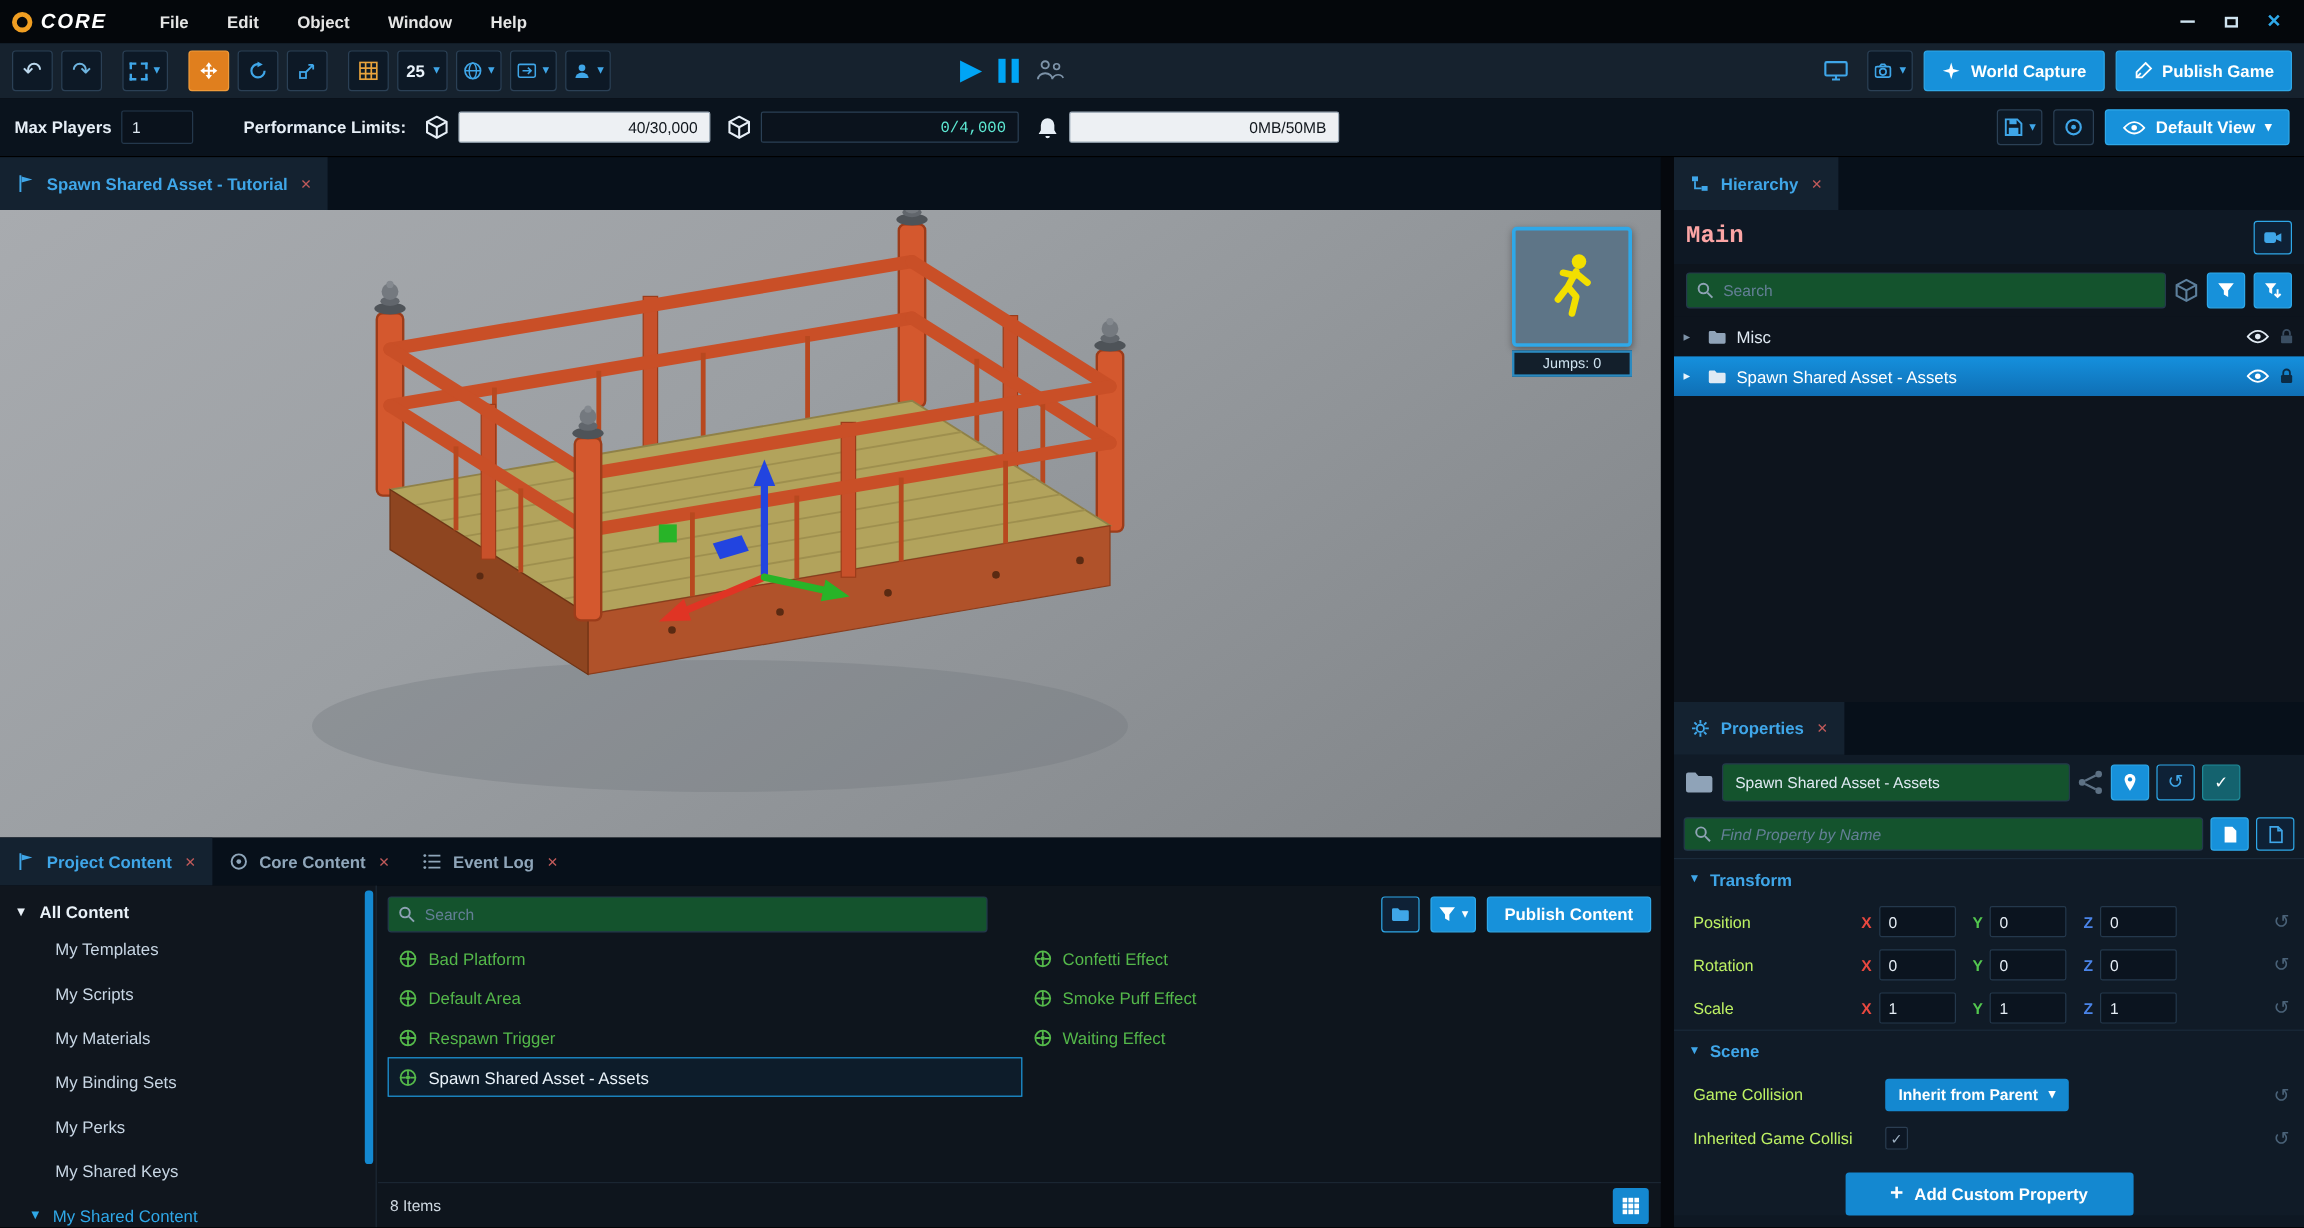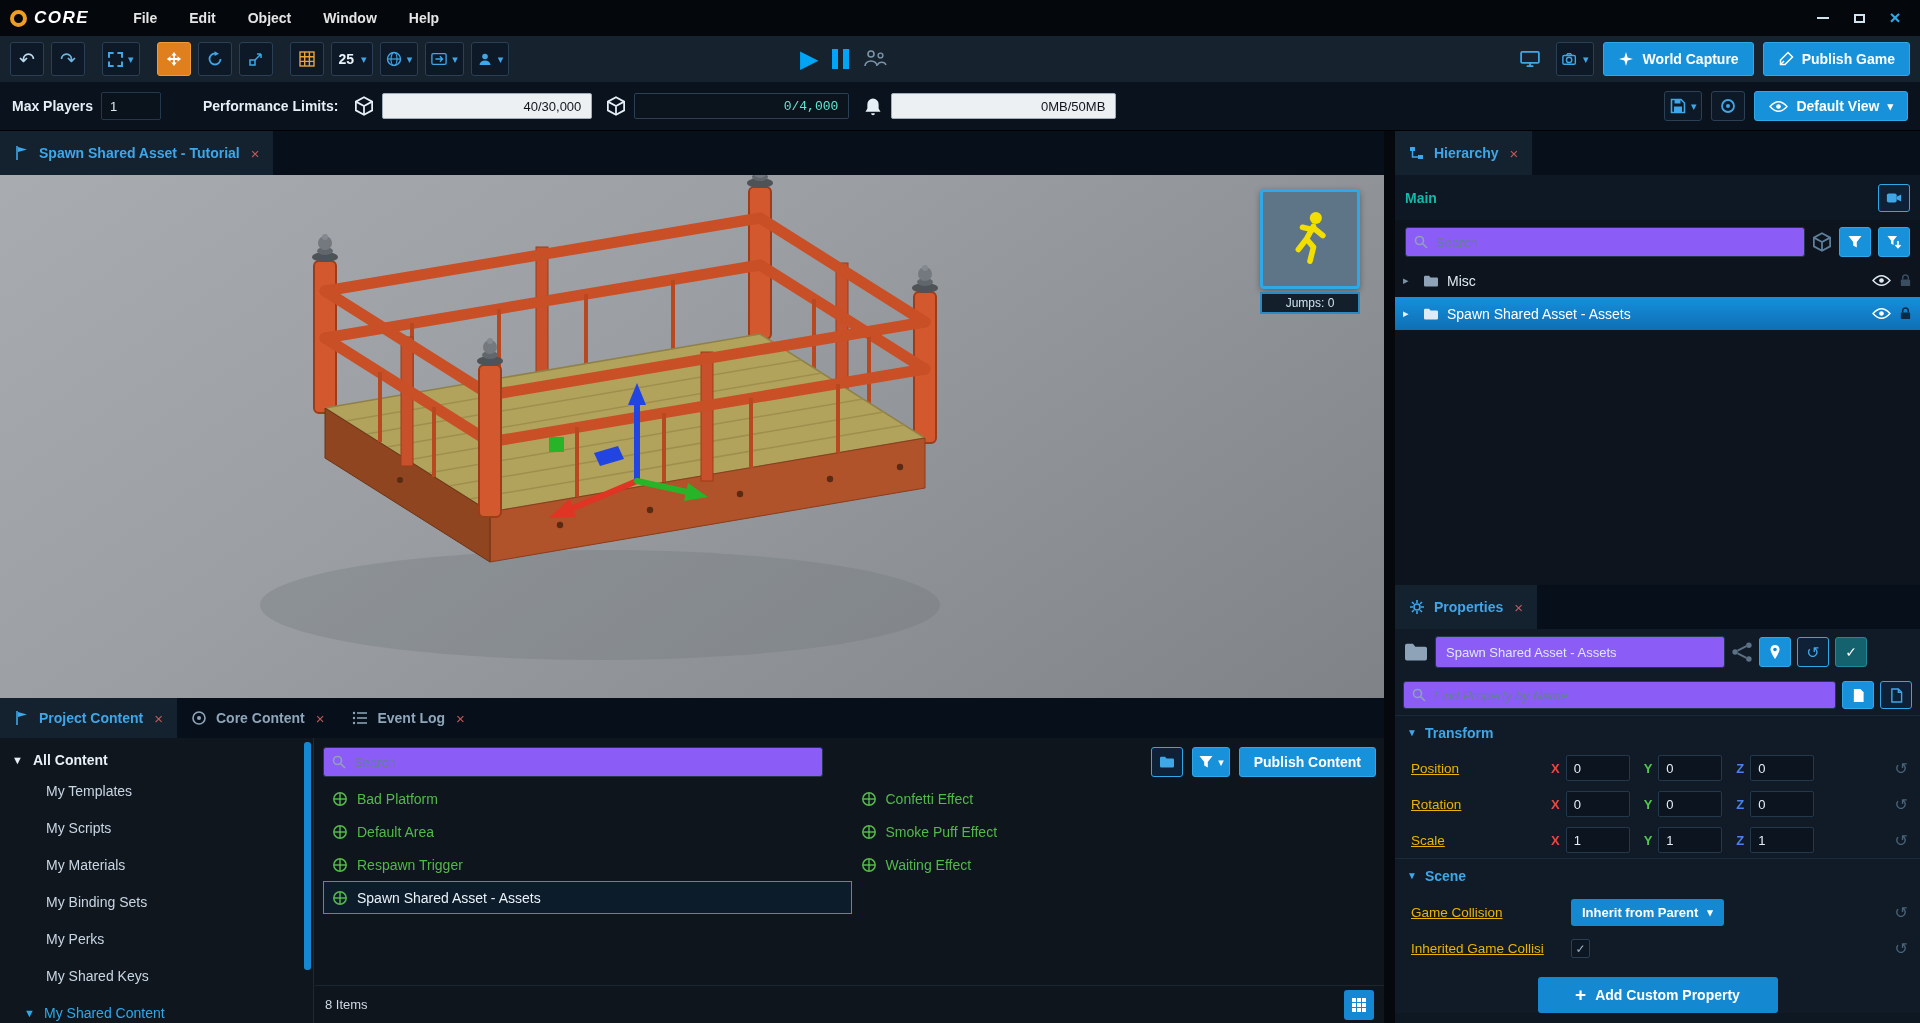--- a/index.html
+++ b/index.html
@@ -74,57 +74,57 @@
   .csidebar{position:absolute;left:0;top:0;width:314px;height:285px;background:#10161e;border-right:1px solid #1d2936;
             box-sizing:border-box;overflow:hidden;}
   .cside-root{display:flex;align-items:center;gap:9px;padding:14px 0 0 12px;font-weight:700;color:#e9f1f8;font-size:14px;}
   .cside-item{padding:10px 0 0 46px;color:#c8d6e4;font-size:14px;line-height:27px;padding-top:0;margin-top:10px;height:27px;}
   .cside-item.shared{color:#2fa8e8;padding-left:24px;display:flex;gap:8px;align-items:center;}
   .cscroll{position:absolute;right:2px;top:4px;width:7px;height:228px;background:#1488d0;border-radius:3px;}
   .ccontent{position:absolute;left:315px;top:0;right:0;height:285px;}
   .csearch-row{display:flex;align-items:center;padding:9px 8px 0 8px;gap:9px;}
   .search-wrap{position:relative;}
   .search-wrap .mag{position:absolute;left:8px;top:50%;transform:translateY(-50%);color:#8fa3b5;}
-  .search-inp{height:30px;background:#8b5cf6;border:1px solid #24384c;border-radius:3px;color:#dfe9f2;
+  .search-inp{height:30px;background:#14532d;border:1px solid #24384c;border-radius:3px;color:#dfe9f2;
               padding:0 8px 0 30px;font-size:13px;box-sizing:border-box;}
   .sqbtn{display:inline-flex;align-items:center;justify-content:center;height:30px;min-width:32px;border-radius:3px;
          box-sizing:border-box;gap:4px;padding:0 5px;}
   .sqbtn.outline{background:#0e2136;border:1px solid #2fa8e8;color:#3fa6e8;}
   .sqbtn.solid{background:#1791da;border:1px solid #2fa8e8;color:#fff;}
   .item-cols{position:absolute;left:8px;top:44px;right:4px;display:flex;justify-content:center;}
   .icol{width:530px;display:flex;flex-direction:column;}
   .citem{display:flex;align-items:center;gap:9px;height:33px;padding:0 8px;color:#54b84a;font-size:14px;
          border:1px solid transparent;box-sizing:border-box;}
   .citem.selected{border:1px solid #1e9be0;background:#0d1c2a;}
   .cfooter{position:absolute;left:0;right:0;bottom:0;height:38px;display:flex;align-items:center;
            padding:0 10px;box-sizing:border-box;border-top:1px solid #1a2632;color:#cfd9e2;font-size:13px;}
   .gridbtn{margin-left:auto;width:30px;height:30px;background:#1488d0;border-radius:3px;display:flex;
            align-items:center;justify-content:center;color:#fff;}
 
   
   .rpanel{position:absolute;left:1395px;top:131px;width:525px;bottom:0;background:#0e1823;}
   .hier{height:454px;background:#0d141d;}
   .rtabbar{height:44px;}
   .hmain-row{height:45px;display:flex;align-items:center;padding:0 10px;background:#0e1824;gap:8px;}
-  .hmain-label{color:#14b8a6;font-weight:700;font-size:14px;}
+  .hmain-label{color:#fca5a5;font-weight:700;font-size:20px;font-family:Liberation Mono, monospace;}
   .hsearch-row{height:44px;display:flex;align-items:center;padding:0 10px;gap:7px;background:#0d141d;}
   .tree-row{height:33px;display:flex;align-items:center;gap:8px;padding:0 8px;color:#dfe9f2;font-size:14px;}
   .tree-row .spacer{flex:1;}
   .tree-row.selected{background:linear-gradient(180deg,#1590dd,#0f6fb5);color:#fff;}
   .expander{color:#7d93a8;font-size:11px;width:12px;}
   .tree-row.selected .expander{color:#e8f4fc;}
 
   .props{background:#101b27;}
   .pname-row{height:46px;display:flex;align-items:center;padding:0 8px;gap:6px;}
   .pfind-row{height:40px;display:flex;align-items:center;padding:0 8px;gap:6px;}
   .sec-hdr{height:34px;display:flex;align-items:center;gap:8px;padding:0 12px;color:#3fa6e8;
            font-weight:700;font-size:14px;border-top:1px solid #1a2a3a;}
   .sec-hdr .caret{font-size:10px;}
   .prow{height:36px;display:flex;align-items:center;padding:0 0 0 16px;}
-  .prow .plabel{width:140px;color:#eab308;font-size:13.5px;text-decoration:underline;}
+  .prow .plabel{width:140px;color:#bef264;font-size:13.5px;}
   .axis{display:flex;align-items:center;gap:6px;margin-right:14px;}
   .axis .al{font-weight:700;font-size:13px;}
   .al.x{color:#e8483f;} .al.y{color:#53c74f;} .al.z{color:#4a84e8;}
   .axis input{width:64px;height:26px;background:#0b141f;border:1px solid #24384c;border-radius:2px;
               color:#e6eef6;padding:0 7px;font-size:13px;box-sizing:border-box;}
   .reset{margin-left:auto;margin-right:12px;color:#4a6278;font-size:16px;}
   .gc-dd{display:inline-flex;align-items:center;gap:9px;height:27px;padding:0 11px;background:#1488d0;
          border-radius:3px;color:#fff;font-weight:700;font-size:13px;}
   .gc-dd .caret{color:#fff;}
   .checkbox{width:17px;height:17px;background:#0d1724;border:1px solid #2b3e52;border-radius:2px;

